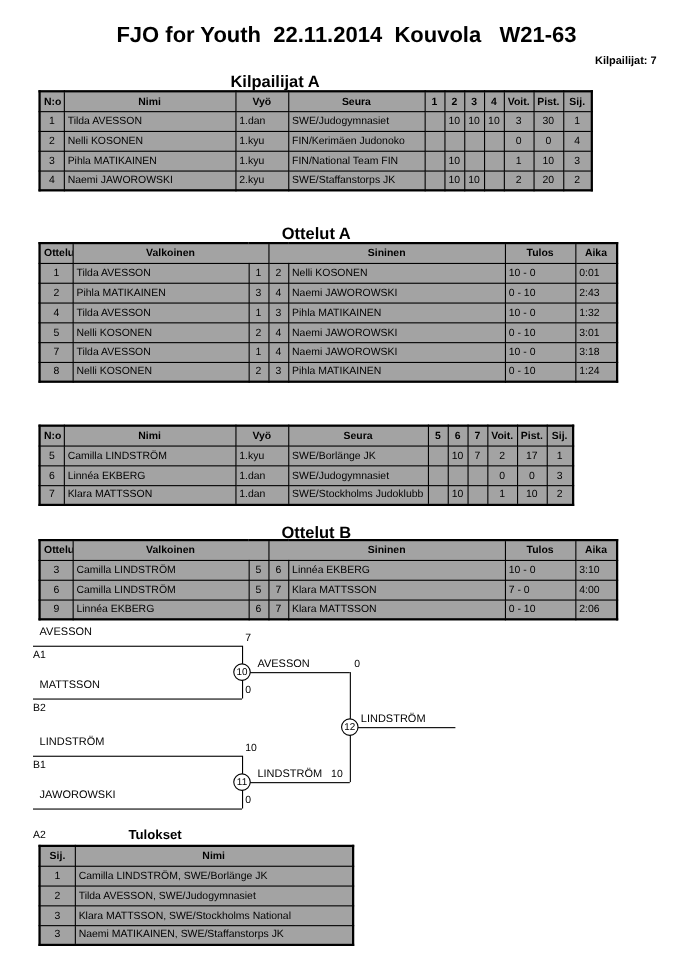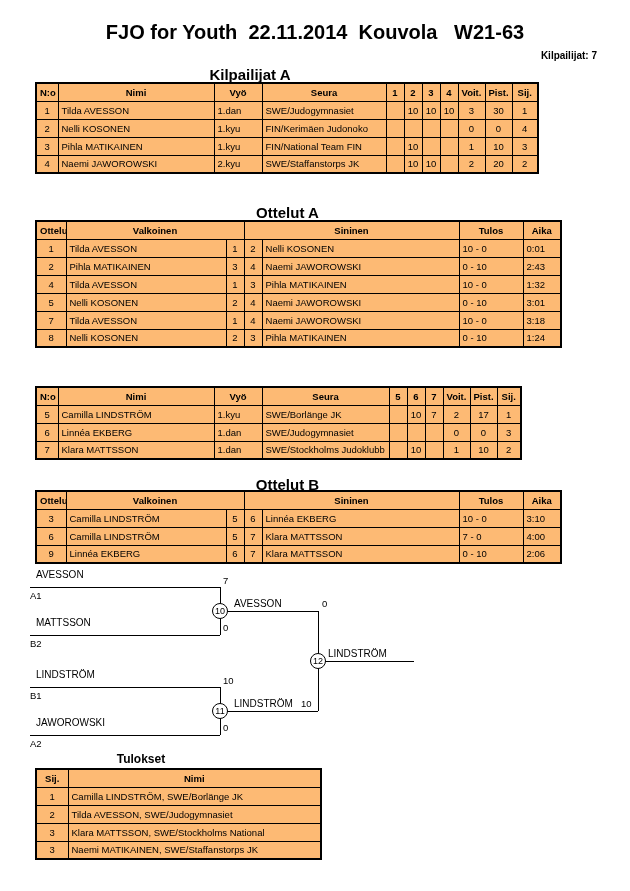--- a/index.html
+++ b/index.html
@@ -7,21 +7,21 @@
   body { font-family: "Liberation Sans", sans-serif; color: #000; }
   #page { position: relative; width: 630px; height: 891px; background: #fff; overflow: hidden; margin: 0 auto; }
 
   .doc-title { position: absolute; top: 21px; left: 0; width: 630px; text-align: center;
                font-size: 20px; font-weight: bold; white-space: pre; }
   .doc-meta  { position: absolute; top: 50px; right: 33px; font-size: 10px; font-weight: bold; }
 
   .sec-label { position: absolute; font-size: 15px; font-weight: bold; text-align: center; }
 
   table.sheet { position: absolute; border-collapse: collapse; table-layout: fixed;
-                font-size: 9.5px; background: #fdba74; border: 2px solid #000; }
+                font-size: 9.5px; background: #a3a3a3; border: 2px solid #000; }
   table.sheet th, table.sheet td { border: 1px solid #000; padding: 1px 3px; height: 18px;
                 overflow: hidden; white-space: nowrap; }
   table.sheet th { font-weight: bold; text-align: center; }
   table.sheet td.c { text-align: center; }
   table.sheet td.l { text-align: left; }
 
   #bracket { position: absolute; left: 0; top: 564px; width: 630px; height: 192px; font-size: 10px; }
   .bk-h { position: absolute; height: 0; border-top: 1px solid #000; }
   .bk-v { position: absolute; width: 0; border-left: 1px solid #000; }
   .bk-t { position: absolute; white-space: nowrap; line-height: 11px; }
@@ -337,21 +337,21 @@
     <div class="bk-t" style="left:234px;top:34px;">AVESSON</div>
     <div class="bk-s" style="left:322px;top:34px;">0</div>
 
     <div class="bk-t" style="left:36px;top:105px;">LINDSTRÖM</div>
     <div class="bk-h" style="left:30px;top:123px;width:190px;"></div>
     <div class="bk-s" style="left:30px;top:126px;">B1</div>
     <div class="bk-s" style="left:223px;top:111px;">10</div>
 
     <div class="bk-t" style="left:36px;top:153px;">JAWOROWSKI</div>
     <div class="bk-h" style="left:30px;top:171px;width:190px;"></div>
-    <div class="bk-s" style="left:30px;top:174px;">A2</div>
+    <div class="bk-s" style="left:30px;top:190px;">A2</div>
     <div class="bk-s" style="left:223px;top:158px;">0</div>
 
     <div class="bk-v" style="left:220px;top:123px;height:48px;"></div>
     <div class="bk-c" style="left:212px;top:139px;text-align:center;">11</div>
     <div class="bk-h" style="left:220px;top:147px;width:98px;"></div>
     <div class="bk-t" style="left:234px;top:134px;">LINDSTRÖM</div>
     <div class="bk-s" style="left:301px;top:134px;">10</div>
 
     <div class="bk-v" style="left:318px;top:47px;height:100px;"></div>
     <div class="bk-c" style="left:310px;top:89px;">12</div>

